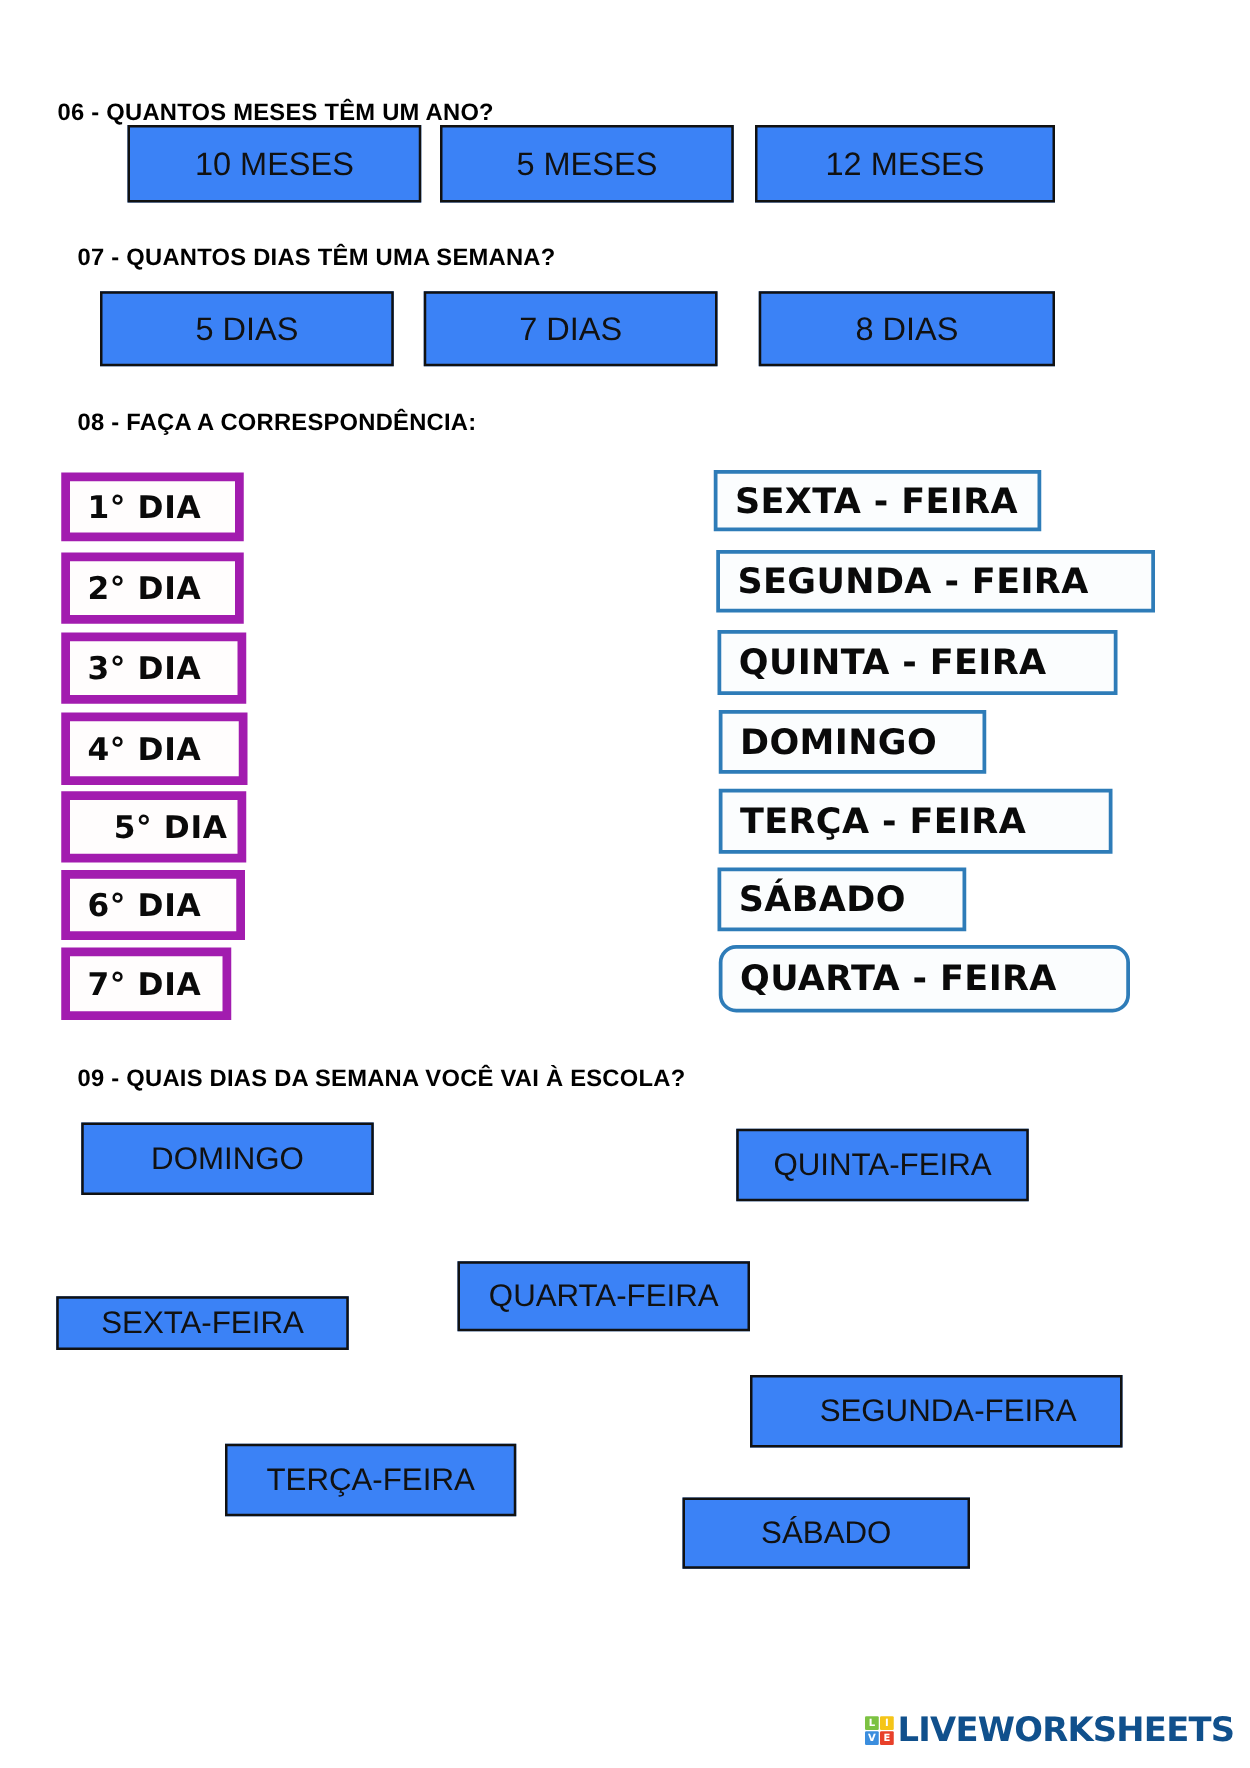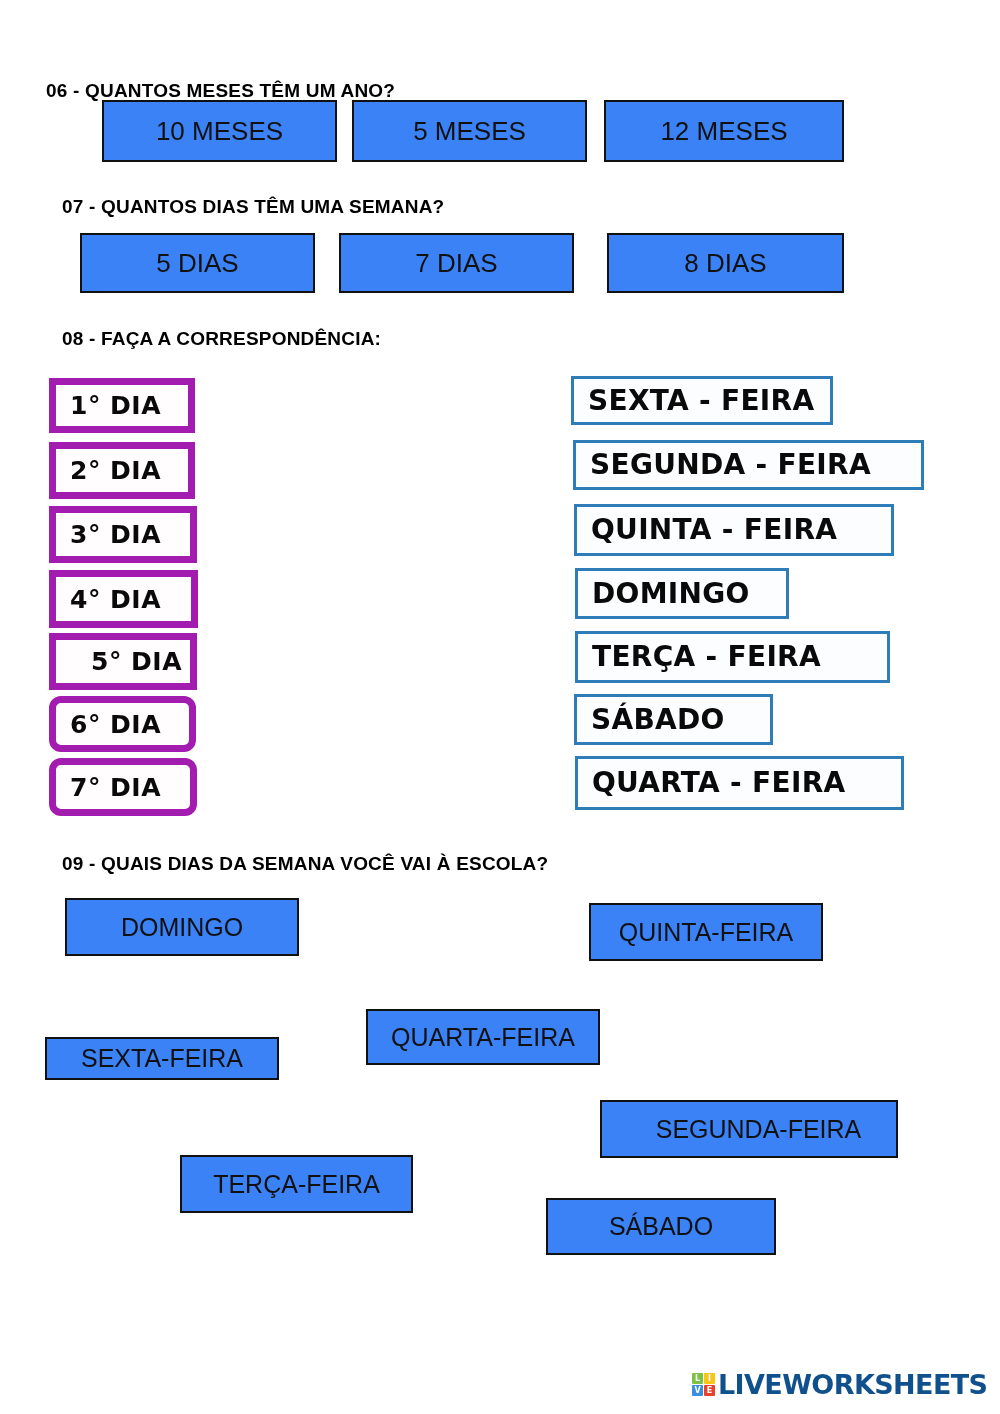--- a/index.html
+++ b/index.html
@@ -161,45 +161,45 @@
     </div>
     <div class="dia-card" style="left: 49px; top: 506px; width: 148px; height: 57px;">
       <span>3° DIA</span>
     </div>
     <div class="dia-card" style="left: 49px; top: 570px; width: 149px; height: 58px;">
       <span>4° DIA</span>
     </div>
     <div class="dia-card" style="left: 49px; top: 633px; width: 148px; height: 57px; padding-left: 21px;">
       <span>5° DIA</span>
     </div>
-    <div class="dia-card" style="left: 49px; top: 696px; width: 147px; height: 56px; border-radius: 12px;">
+    <div class="dia-card" style="left: 49px; top: 696px; width: 147px; height: 56px;">
       <span>6° DIA</span>
     </div>
-    <div class="dia-card" style="left: 49px; top: 758px; width: 148px; height: 58px; border-radius: 12px;">
+    <div class="dia-card" style="left: 49px; top: 758px; width: 136px; height: 58px;">
       <span>7° DIA</span>
     </div>
     <div class="day-card" style="left: 571px; top: 376px; width: 262px; height: 49px;">
       <span>SEXTA - FEIRA</span>
     </div>
     <div class="day-card" style="left: 573px; top: 440px; width: 351px; height: 50px;">
       <span>SEGUNDA - FEIRA</span>
     </div>
     <div class="day-card" style="left: 574px; top: 504px; width: 320px; height: 52px;">
       <span>QUINTA - FEIRA</span>
     </div>
     <div class="day-card" style="left: 575px; top: 568px; width: 214px; height: 51px;">
       <span>DOMINGO</span>
     </div>
     <div class="day-card" style="left: 575px; top: 631px; width: 315px; height: 52px;">
       <span>TERÇA - FEIRA</span>
     </div>
     <div class="day-card" style="left: 574px; top: 694px; width: 199px; height: 51px;">
       <span>SÁBADO</span>
     </div>
-    <div class="day-card" style="left: 575px; top: 756px; width: 329px; height: 54px;">
+    <div class="day-card" style="left: 575px; top: 756px; width: 329px; height: 54px; border-radius: 14px;">
       <span>QUARTA - FEIRA</span>
     </div>
     <div class="q-heading" style="left: 62px; top: 853px;">09 - QUAIS DIAS DA SEMANA VOCÊ VAI À ESCOLA?</div>
     <div class="opt-box q9-box" style="left: 65px; top: 898px; width: 234px; height: 58px;">
       <span>DOMINGO</span>
     </div>
     <div class="opt-box q9-box" style="left: 589px; top: 903px; width: 234px; height: 58px;">
       <span>QUINTA-FEIRA</span>
     </div>
     <div class="opt-box q9-box" style="left: 366px; top: 1009px; width: 234px; height: 56px;">

